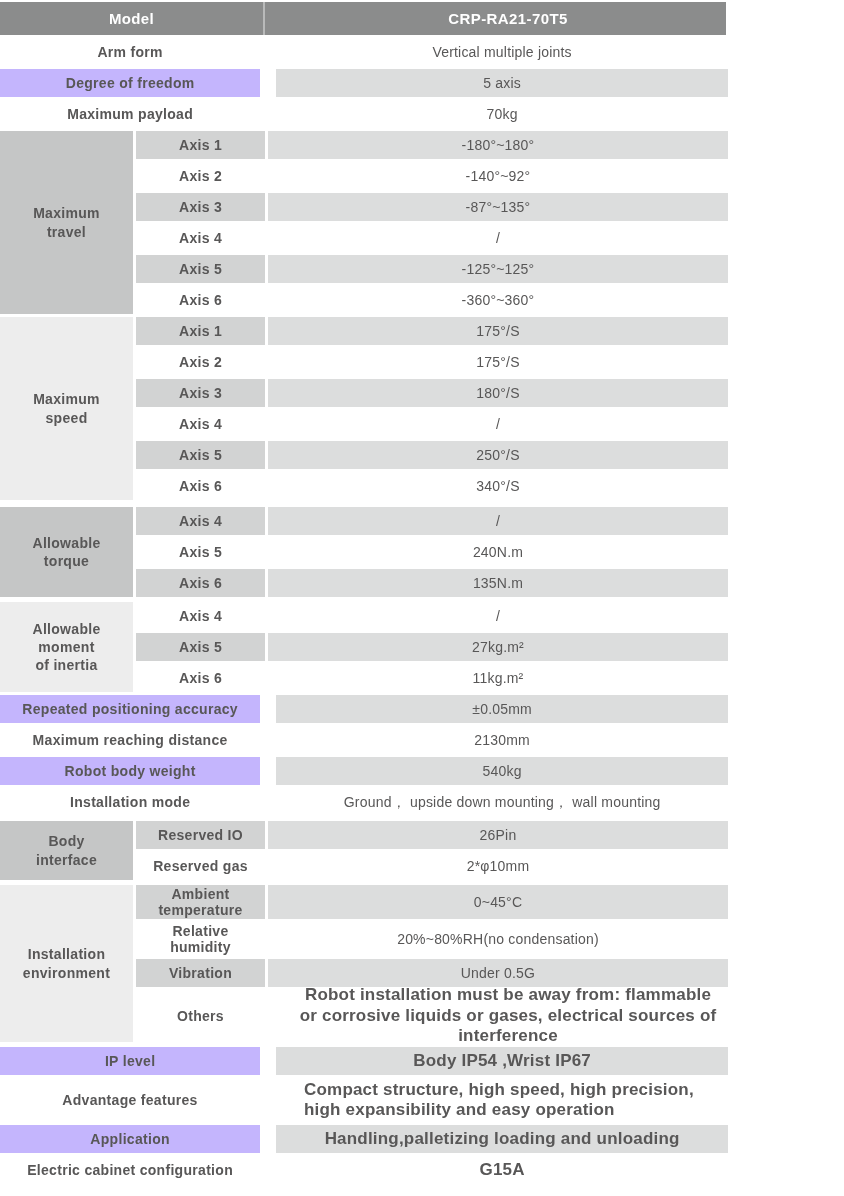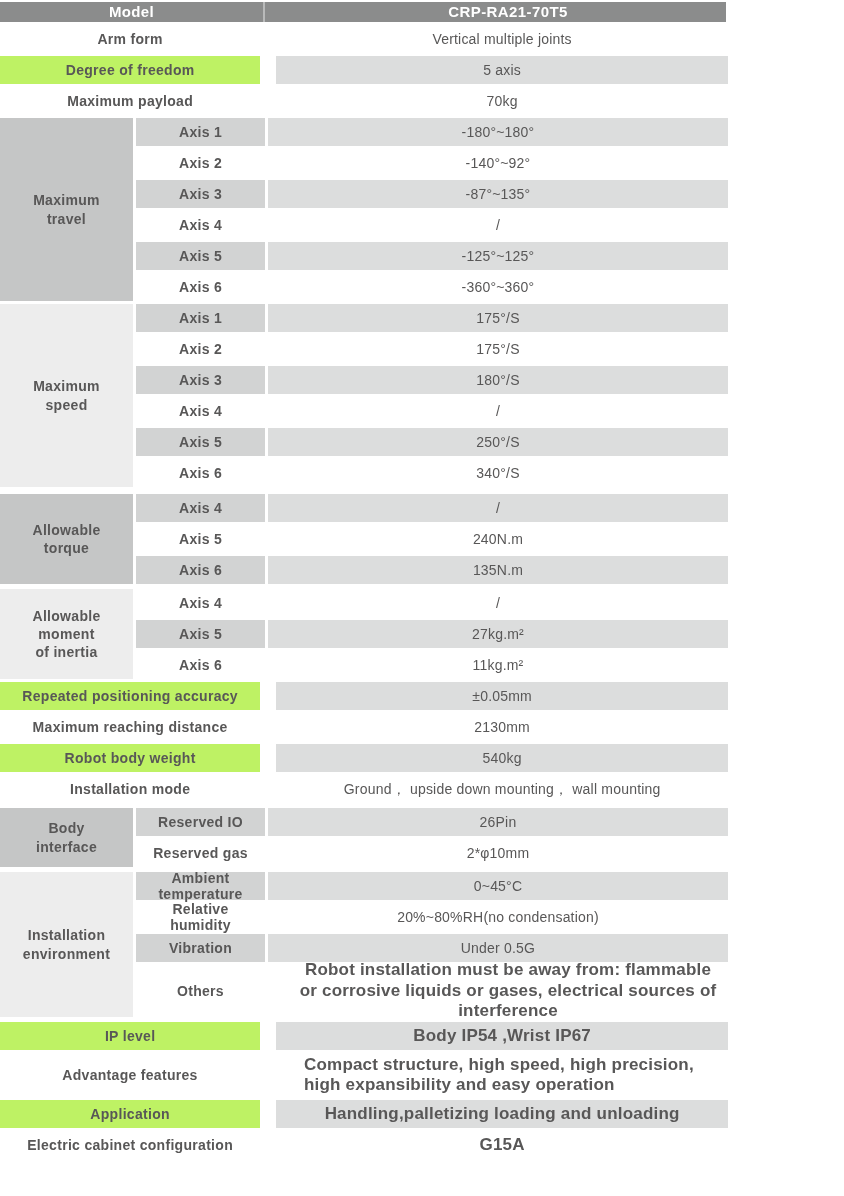--- a/index.html
+++ b/index.html
@@ -20,25 +20,25 @@
   
   .row { display: flex; gap: 16px; height: 28px; }
   .cell {
     display: flex; align-items: center; justify-content: center;
     text-align: center; white-space: pre-line; line-height: 1.2;
   }
   .lbl {
     width: 265px; font-weight: bold; font-size: 14px; letter-spacing: 0.3px;
   }
   .val { width: 460px; font-size: 14px; letter-spacing: 0.2px; }
-  .row.g .lbl { background: #bef264; }
+  .row.g .lbl { background: #c4b5fd; }
   .row.g .val { background: #dcdddd; }
 
   
-  .hrow { display: flex; height: 20px; gap: 0; }
+  .hrow { display: flex; height: 33px; gap: 0; }
   .hrow .lbl {
     background: #8b8c8c; color: #ffffff; font-size: 15px;
     border-right: 2px solid #b9baba;
   }
   .hrow .val {
     width: 461px; background: #8b8c8c; color: #ffffff;
     font-weight: bold; font-size: 15px; letter-spacing: 0.4px; padding-left: 25px;
   }
 
   
@@ -56,21 +56,21 @@
     width: 129px; display: flex; align-items: center; justify-content: center;
     font-weight: bold; font-size: 14px; letter-spacing: 0.3px;
     text-align: center; white-space: pre-line; line-height: 1.15;
   }
   .sr .val { width: 460px; display: flex; align-items: center; justify-content: center;
     text-align: center; white-space: pre-line; line-height: 1.2; }
   .sr.g .axl { background: #d2d3d3; }
   .sr.g .val { background: #dcdddd; }
 
   
-  .h34 { height: 28px; }
+  .h34 { height: 34px; }
   .h44 { height: 44px; }
   .h52 { height: 52px; }
   .mt2 { margin-top: 2px; }
   .mt4 { margin-top: 4px; }
   .mt6 { margin-top: 0; }
   .b   { font-weight: bold; font-size: 17px; }
   .left {
     justify-content: flex-start; text-align: left;
     padding-left: 28px; padding-right: 8px; line-height: 1.15;
   }

